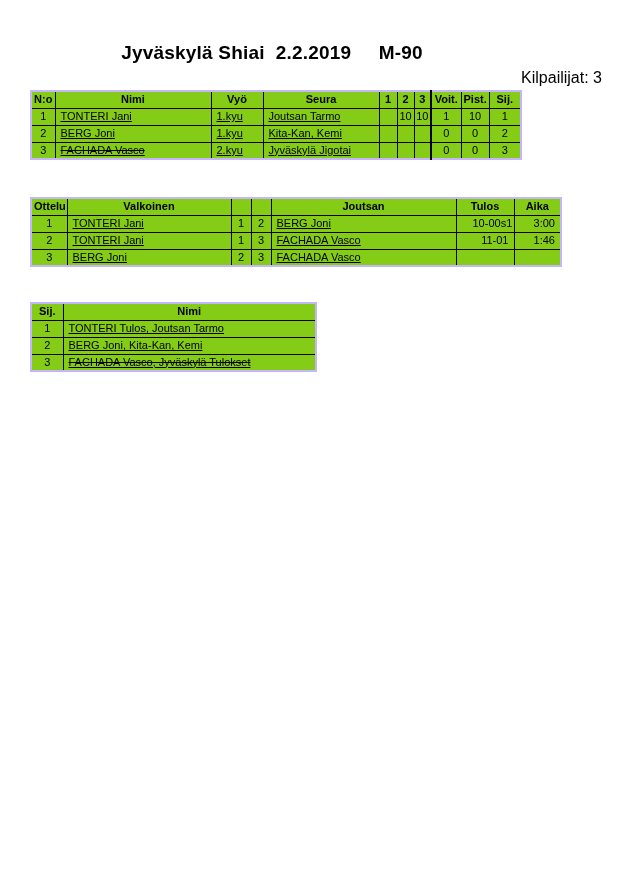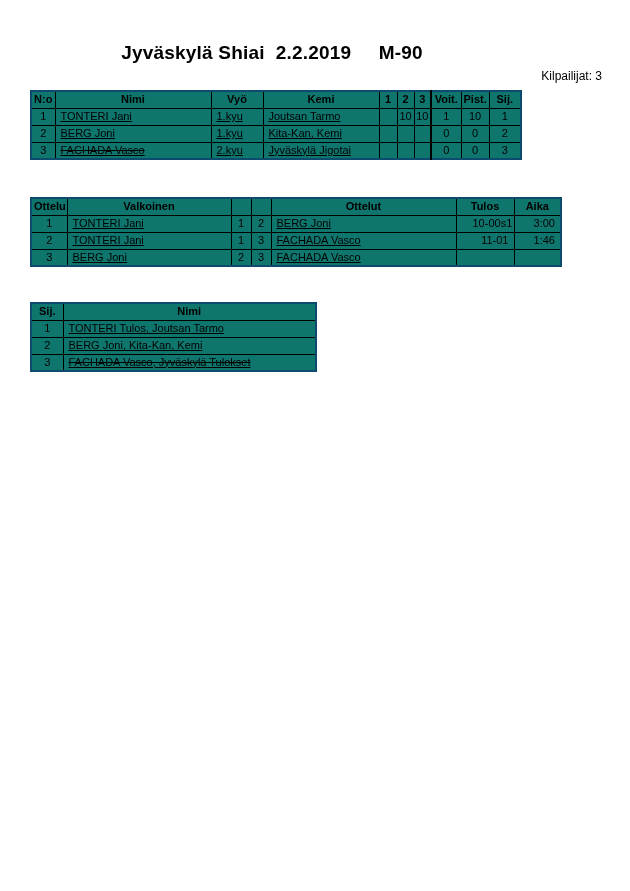--- a/index.html
+++ b/index.html
@@ -8,30 +8,30 @@
     width:630px; height:891px; position:relative;
     font-family:"Liberation Sans", sans-serif; color:#000;
   }
   .page { position:absolute; inset:0; background:#fff; }
 
   .doc-title {
     position:absolute; top:42px; left:0; width:544px;
     text-align:center; font-size:19px; font-weight:bold;
     white-space:pre; letter-spacing:0.2px;
   }
-  .count-label { position:absolute; top:69px; right:28px; font-size:12px; }
+  .count-label { position:absolute; top:69px; right:28px; font-size:16px; }
 
   .section-title { position:absolute; font-weight:bold; font-size:12px; text-align:center; }
   .title-competitors { top:70px;  left:30px; width:410px; }
   .title-matches     { top:177px; left:30px; width:530px; }
   .title-results     { top:283px; left:30px; width:285px;margin-top:20px; }
 
   table {
     position:absolute; border-collapse:collapse; table-layout:fixed;
-    background:#0f766e; border:2px solid #0c4a6e;
+    background:#84cc16; border:2px solid #c4b5fd;
   }
   .tbl-competitors { top:90px;  left:30px; width:490px; }
   .tbl-matches     { top:197px; left:30px; width:530px; }
   .tbl-results     { top:302px; left:30px; width:285px; }
 
   th, td {
     border:1px solid #000; height:17px; font-size:11px; line-height:15px;
     overflow:hidden; white-space:nowrap; padding:0 2px;
   }
   th { font-weight:bold; text-align:center; }
@@ -61,21 +61,21 @@
         <col style="width:17px">
       <col style="width:30px">
         <col style="width:28px">
         <col style="width:32px">
     </colgroup>
     <thead>
       <tr>
         <th>N:o</th>
         <th>Nimi</th>
         <th>Vyö</th>
-        <th>Kemi</th>
+        <th>Seura</th>
         <th>1</th>
         <th>2</th>
         <th>3</th>
         <th class="thick-left">Voit.</th>
         <th>Pist.</th>
         <th>Sij.</th>
       </tr>
     </thead>
     <tbody>
       <tr>
@@ -127,21 +127,21 @@
       <col style="width:185px">
         <col style="width:58px">
         <col style="width:47px">
     </colgroup>
     <thead>
       <tr>
         <th>Ottelu</th>
         <th>Valkoinen</th>
         <th></th>
         <th></th>
-        <th>Ottelut</th>
+        <th>Joutsan</th>
         <th>Tulos</th>
         <th>Aika</th>
       </tr>
     </thead>
     <tbody>
       <tr>
         <td class="c">1</td>
         <td class="l">TONTERI Jani</td>
         <td class="c">1</td>
         <td class="c">2</td>

